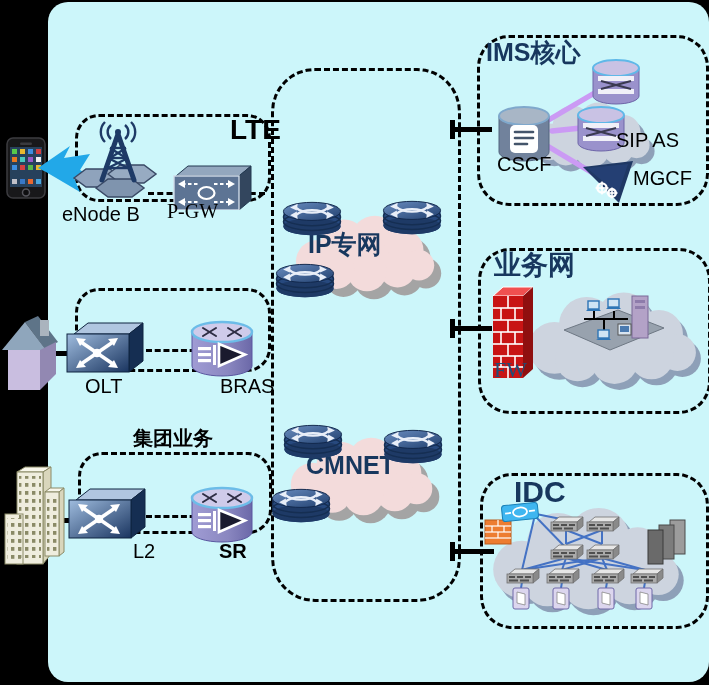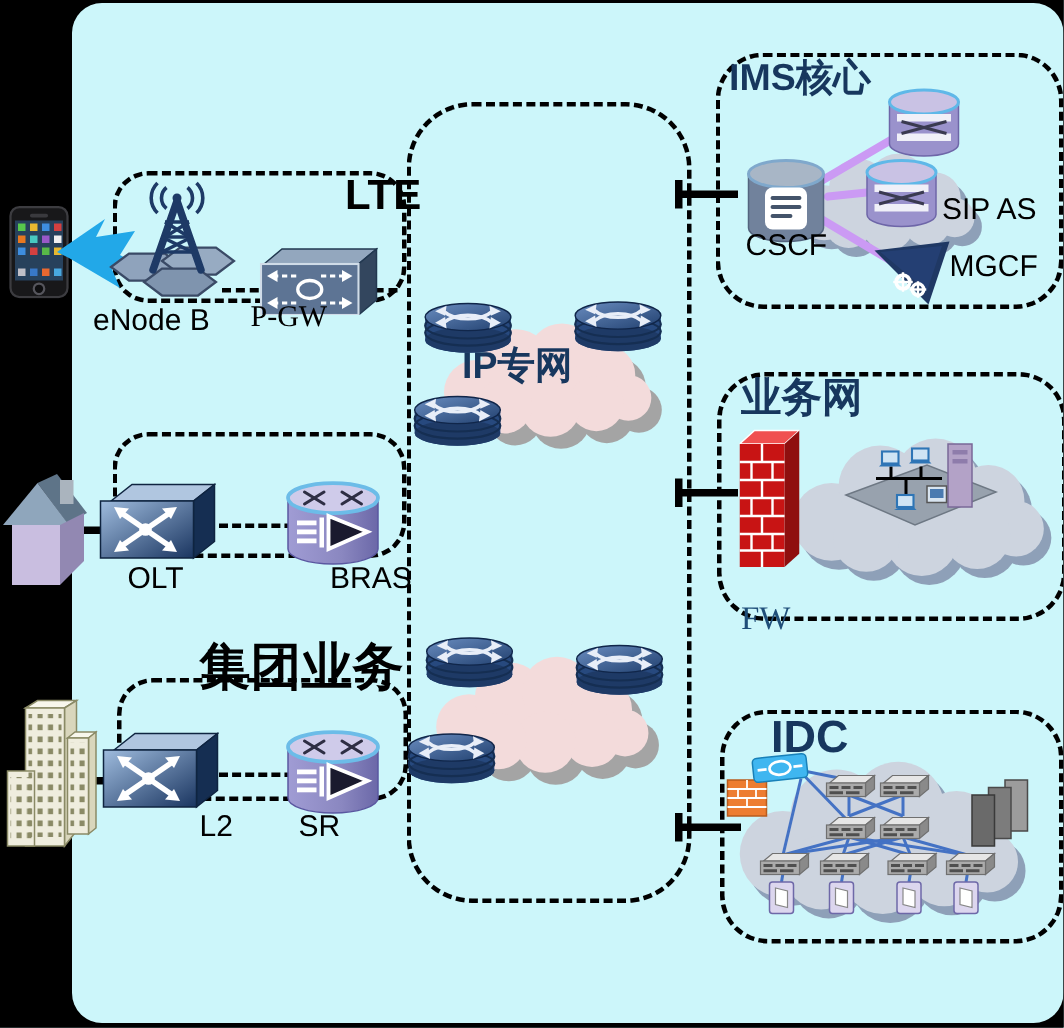--- a/index.html
+++ b/index.html
@@ -338,49 +338,50 @@
 
   <svg class="abs" style="left:66px;top:320px;" width="78" height="56">
       <use href="#sym-switch3d"></use>
     </svg>
   <svg class="abs" style="left:189px;top:320px;" width="66" height="58">
       <use href="#sym-cyl-router"></use>
     </svg>
   <div class="lbl" style="left:85px;top:376px;">OLT</div>
   <div class="lbl" style="left:196px;top:376px;margin-left:24px;">BRAS</div>
 
-  <div class="ttl" style="left:133px;top:428px;font-size:34px;">集团业务</div>
+  <div class="ttl" style="left:133px;top:428px;font-size:20px;">集团业务</div>
   <svg class="abs" style="left:68px;top:486px;" width="78" height="56">
       <use href="#sym-switch3d"></use>
     </svg>
   <svg class="abs" style="left:189px;top:486px;" width="66" height="58">
       <use href="#sym-cyl-router"></use>
     </svg>
   <div class="lbl" style="left:87px;top:541px;margin-left:46px;">L2</div>
-  <div class="lbl" style="left:199px;top:541px;">SR</div>
+  <div class="lbl" style="left:219px;top:541px;font-weight:bold;">SR</div>
 
   <svg class="abs" style="left:273px;top:208px;" width="188" height="84">
     <use href="#sym-cloud" fill="#A4A4A4" transform="translate(7,8)"></use>
     <use href="#sym-cloud" fill="#F3DBDB"></use>
   </svg>
   <div class="ttl navy" style="left:308px;top:232px;font-size:25px;">IP专网</div>
   <svg class="abs" style="left:281px;top:199px;" width="62" height="40">
       <use href="#sym-disk"></use>
     </svg>
   <svg class="abs" style="left:381px;top:198px;" width="62" height="40">
       <use href="#sym-disk"></use>
     </svg>
   <svg class="abs" style="left:274px;top:261px;" width="62" height="40">
       <use href="#sym-disk"></use>
     </svg>
 
   <svg class="abs" style="left:266px;top:430px;" width="195" height="86">
     <use href="#sym-cloud" fill="#A4A4A4" transform="translate(7,8)"></use>
     <use href="#sym-cloud" fill="#F3DBDB"></use>
   </svg>
+  <div class="ttl navy" style="left:306px;top:453px;font-size:25px;">CMNET</div>
   <svg class="abs" style="left:282px;top:422px;" width="62" height="40">
       <use href="#sym-disk"></use>
     </svg>
   <svg class="abs" style="left:382px;top:427px;" width="62" height="40">
       <use href="#sym-disk"></use>
     </svg>
   <svg class="abs" style="left:270px;top:486px;" width="62" height="40">
       <use href="#sym-disk"></use>
     </svg>
 
@@ -402,21 +403,21 @@
   <svg class="abs" style="left:576px;top:105px;" width="50" height="48">
       <use href="#sym-sipas"></use>
     </svg>
   <svg class="abs" style="left:496px;top:103px;" width="56" height="62">
       <use href="#sym-cscf"></use>
     </svg>
   <svg class="abs" style="left:582px;top:160px;" width="52" height="44">
       <use href="#sym-mgcf"></use>
     </svg>
   <div class="lbl" style="left:497px;top:154px;">CSCF</div>
-  <div class="lbl" style="left:616px;top:130px;margin-left:12px;">SIP AS</div>
+  <div class="lbl" style="left:616px;top:130px;">SIP AS</div>
   <div class="lbl" style="left:633px;top:168px;">MGCF</div>
 
   <div class="ttl navy" style="left:494px;top:252px;font-size:27px;text-align:center;">业务网</div>
   <svg class="abs" style="left:522px;top:278px;" width="185" height="112">
     <use href="#sym-cloud" fill="#8EA0B8" transform="translate(5,6)"></use>
     <use href="#sym-cloud" fill="#CDD4DF"></use>
   </svg>
   <svg class="abs" style="left:556px;top:288px;" width="115" height="78">
     <polygon points="8,42 62,22 108,40 54,62" fill="#98A2AE" stroke="#6E7884"></polygon>
     <g stroke="#000000" stroke-width="2">
@@ -439,21 +440,21 @@
         <rect x="79" y="18" width="10" height="3" fill="#8E7CAB"></rect>
     </g>
     <g>
       <rect x="62" y="36" width="13" height="11" fill="#D8E4F0" stroke="#555555"></rect>
         <rect x="64" y="38" width="9" height="6" fill="#4A7AB0"></rect>
     </g>
   </svg>
   <svg class="abs" style="left:493px;top:286px;" width="40" height="94">
       <use href="#sym-fwred"></use>
     </svg>
-  <div class="lbl serif" style="left:494px;top:400px;font-size:22px;">FW</div>
+  <div class="lbl serif" style="left:494px;top:358px;font-size:22px;">FW</div>
 
   <div class="ttl navy" style="left:514px;top:477px;font-size:30px;">IDC</div>
   <svg class="abs" style="left:486px;top:490px;" width="205" height="128">
     <use href="#sym-cloud" fill="#8EA0B8" transform="translate(5,6)"></use>
     <use href="#sym-cloud" fill="#CDD4DF"></use>
   </svg>
   <svg class="abs" style="left:482px;top:492px;" width="215" height="128">
     <g stroke="#4472C4" stroke-width="2">
       <line x1="54" y1="22" x2="84" y2="28"></line>
         <line x1="54" y1="25" x2="84" y2="56"></line>

